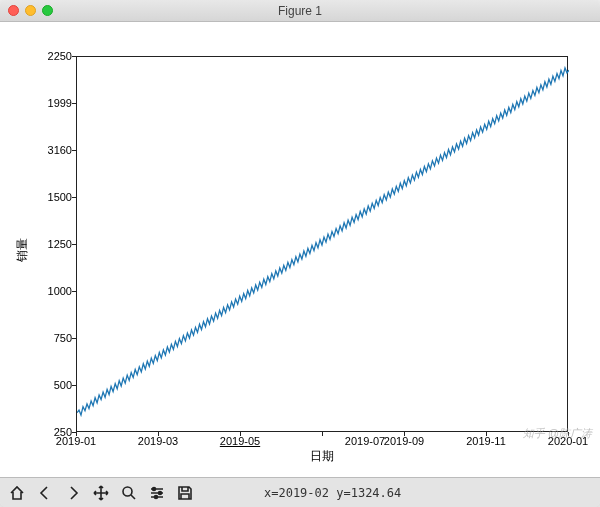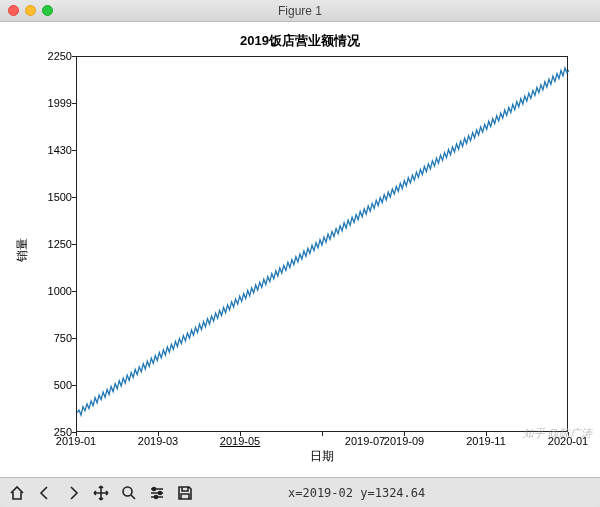--- a/index.html
+++ b/index.html
@@ -17,60 +17,59 @@
   .plot { position: absolute; left: 76px; top: 34px; width: 492px; height: 376px; border: 1px solid #222; }
   .ylabel { position: absolute; left: 10px; top: 50%; transform: translateY(-50%) rotate(-90deg); transform-origin: center; font-size: 12px; }
   .xlabel { position: absolute; left: 76px; width: 492px; top: 426px; text-align: center; font-size: 12px; }
   .ytick { position: absolute; right: 528px; font-size: 11px; text-align: right; width: 40px; transform: translateY(-50%); }
   .ytick-mark { position: absolute; left: 72px; width: 4px; height: 1px; background: #222; }
   .xtick { position: absolute; top: 413px; font-size: 11px; transform: translateX(-50%); white-space: nowrap; }
   .xtick-mark { position: absolute; top: 410px; width: 1px; height: 4px; background: #222; }
   .toolbar { height: 30px; background: #e4e4e4; border-top: 1px solid #bbb; display: flex; align-items: center; padding: 0 4px; gap: 2px; }
   .tbtn { width: 26px; height: 24px; display: flex; align-items: center; justify-content: center; border: 1px solid transparent; border-radius: 2px; cursor: pointer; }
   .tbtn svg { width: 16px; height: 16px; stroke: #222; stroke-width: 1.6; fill: none; }
-  .coords { margin-left: 88px; font-size: 12px; color: #333; font-family: monospace; }
+  .coords { margin-left: 64px; font-size: 12px; color: #333; font-family: monospace; }
   .watermark { position: absolute; right: 8px; bottom: 36px; font-size: 11px; color: rgba(150,150,150,0.6); pointer-events: none; font-style: italic; }
   polyline { fill: none; stroke: #1f77b4; stroke-width: 1.3; }
 </style>
 </head>
 <body>
 
 <div class="window">
   <div class="titlebar">
     <div class="traffic">
       <div class="dot red"></div>
       <div class="dot yellow"></div>
       <div class="dot green"></div>
     </div>
     <div class="title">Figure 1</div>
   </div>
 
   <div class="figure-area">
-    <div class="chart-title">2019饭店营业额情况</div>
     <div class="ylabel">销量</div>
     <div class="xlabel">日期</div>
     <div class="plot">
       <svg id="plot-svg" width="492" height="376" viewBox="0 0 492 376">
           <polyline points="0.0,355.7 2.0,353.1 4.0,358.1 6.0,349.7 8.0,353.8 10.0,346.9 12.0,351.6 14.1,344.0 16.1,348.7 18.1,340.7 20.1,345.9 22.1,338.0 24.1,342.5 26.1,335.0 28.1,340.3 30.1,332.4 32.1,337.5 34.1,329.4 36.1,334.6 38.2,326.7 40.2,331.8 42.2,323.7 44.2,329.0 46.2,321.1 48.2,326.2 50.2,318.1 52.2,323.4 54.2,315.5 56.2,320.5 58.2,312.5 60.2,317.7 62.3,309.8 64.3,314.9 66.3,306.8 68.3,312.1 70.3,304.2 72.3,309.3 74.3,301.2 76.3,306.4 78.3,298.5 80.3,303.6 82.3,295.5 84.3,300.8 86.4,292.9 88.4,298.0 90.4,289.9 92.4,295.2 94.4,287.3 96.4,292.3 98.4,284.3 100.4,289.5 102.4,281.6 104.4,286.7 106.4,278.6 108.4,283.9 110.4,276.0 112.5,281.1 114.5,273.0 116.5,278.2 118.5,270.3 120.5,275.4 122.5,267.3 124.5,272.6 126.5,264.7 128.5,269.8 130.5,261.7 132.5,267.0 134.5,259.1 136.6,264.1 138.6,256.1 140.6,261.3 142.6,253.4 144.6,258.5 146.6,250.4 148.6,255.7 150.6,247.8 152.6,252.9 154.6,244.8 156.6,250.0 158.6,242.1 160.7,247.2 162.7,239.1 164.7,244.4 166.7,236.5 168.7,241.6 170.7,233.5 172.7,238.8 174.7,230.9 176.7,235.9 178.7,227.9 180.7,233.1 182.7,225.2 184.8,230.3 186.8,222.2 188.8,227.5 190.8,219.6 192.8,224.7 194.8,216.6 196.8,221.8 198.8,213.9 200.8,219.0 202.8,210.9 204.8,216.2 206.8,208.3 208.8,213.4 210.9,205.3 212.9,210.6 214.9,202.7 216.9,207.7 218.9,199.7 220.9,204.9 222.9,197.0 224.9,202.1 226.9,194.0 228.9,199.3 230.9,191.4 232.9,196.5 235.0,188.4 237.0,193.6 239.0,185.7 241.0,190.8 243.0,182.7 245.0,188.0 247.0,180.1 249.0,185.2 251.0,177.1 253.0,182.4 255.0,174.5 257.0,179.5 259.1,171.5 261.1,176.7 263.1,168.8 265.1,173.9 267.1,165.8 269.1,171.1 271.1,163.2 273.1,168.3 275.1,160.2 277.1,165.4 279.1,157.5 281.1,162.6 283.2,154.5 285.2,159.8 287.2,151.9 289.2,157.0 291.2,148.9 293.2,154.2 295.2,146.3 297.2,151.3 299.2,143.3 301.2,148.5 303.2,140.6 305.2,145.7 307.2,137.6 309.3,142.9 311.3,135.0 313.3,140.1 315.3,132.0 317.3,137.2 319.3,129.3 321.3,134.4 323.3,126.3 325.3,131.6 327.3,123.7 329.3,128.8 331.3,120.7 333.4,126.0 335.4,118.1 337.4,123.1 339.4,115.1 341.4,120.3 343.4,112.4 345.4,117.5 347.4,109.4 349.4,114.7 351.4,106.8 353.4,111.9 355.4,103.8 357.5,109.0 359.5,101.1 361.5,106.2 363.5,98.1 365.5,103.4 367.5,95.5 369.5,100.6 371.5,92.5 373.5,97.8 375.5,89.9 377.5,94.9 379.5,86.9 381.6,92.1 383.6,84.2 385.6,89.3 387.6,81.2 389.6,86.5 391.6,78.6 393.6,83.7 395.6,75.6 397.6,80.8 399.6,72.9 401.6,78.0 403.6,69.9 405.6,75.2 407.7,67.3 409.7,72.4 411.7,64.3 413.7,69.6 415.7,61.7 417.7,66.7 419.7,58.7 421.7,63.9 423.7,56.0 425.7,61.1 427.7,53.0 429.7,58.3 431.8,50.4 433.8,55.5 435.8,47.4 437.8,52.6 439.8,44.7 441.8,49.8 443.8,41.7 445.8,47.0 447.8,39.1 449.8,44.2 451.8,36.1 453.8,41.4 455.9,33.5 457.9,38.5 459.9,30.5 461.9,35.7 463.9,27.8 465.9,32.9 467.9,24.8 469.9,30.1 471.9,22.2 473.9,27.3 475.9,19.2 477.9,24.4 480.0,16.5 482.0,21.6 484.0,13.5 486.0,18.8 488.0,10.9 490.0,16.0 492.0,13.2"></polyline>
         </svg>
     </div>
     <div id="yticks-container">
         <div class="ytick" style="top: 410px;">250</div>
         <div class="ytick-mark" style="top: 410px;"></div>
         <div class="ytick" style="top: 363px;">500</div>
         <div class="ytick-mark" style="top: 363px;"></div>
         <div class="ytick" style="top: 316px;">750</div>
         <div class="ytick-mark" style="top: 316px;"></div>
         <div class="ytick" style="top: 269px;">1000</div>
         <div class="ytick-mark" style="top: 269px;"></div>
         <div class="ytick" style="top: 222px;">1250</div>
         <div class="ytick-mark" style="top: 222px;"></div>
         <div class="ytick" style="top: 175px;">1500</div>
         <div class="ytick-mark" style="top: 175px;"></div>
-        <div class="ytick" style="top: 128px;">1430</div>
+        <div class="ytick" style="top: 128px;">3160</div>
         <div class="ytick-mark" style="top: 128px;"></div>
         <div class="ytick" style="top: 81px;">1999</div>
         <div class="ytick-mark" style="top: 81px;"></div>
         <div class="ytick" style="top: 34px;">2250</div>
         <div class="ytick-mark" style="top: 34px;"></div>
       </div>
     <div id="xticks-container">
         <div class="xtick" style="left: 76px;">2019-01</div>
         <div class="xtick-mark" style="left: 76px;"></div>
         <div class="xtick" style="left: 158px;">2019-03</div>

